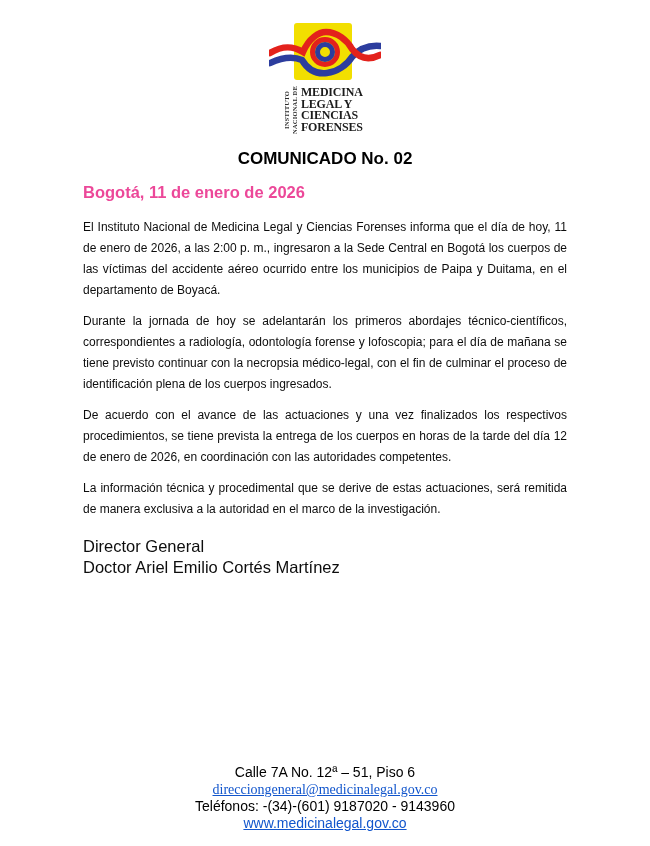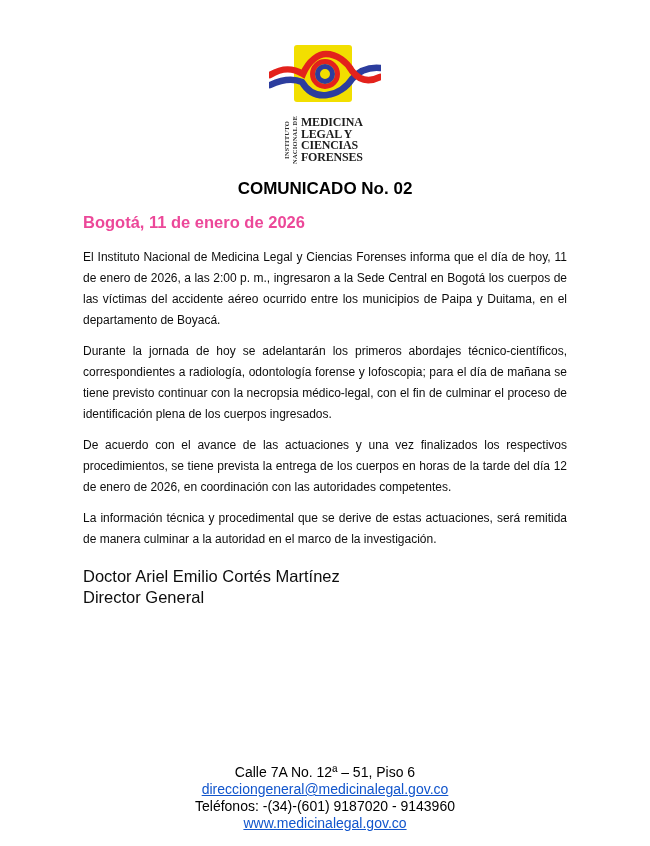--- a/index.html
+++ b/index.html
@@ -6,21 +6,21 @@
   .page {
     position:relative;
     width:650px; height:846px;
     margin:0 auto;
     background:#ffffff;
     font-family:"Liberation Sans", sans-serif;
     color:#111111;
     overflow:hidden;
   }
   
-  .logo-wrap { padding-top:44px; display:flex; flex-direction:column; align-items:center;gap:8px; }
+  .logo-wrap { padding-top:22px; display:flex; flex-direction:column; align-items:center; }
   .emblem { display:block; }
   .logo-textrow { display:flex; align-items:flex-start; justify-content:center; margin-top:2px; }
   .vert-block { position:relative; width:8px; height:47px; }
   .vert-line {
     position:absolute; left:50%; top:50%;
     transform:translate(-50%,-50%) rotate(-90deg);
     white-space:nowrap;
     font-family:"Liberation Serif", serif;
     font-size:6.5px; font-weight:700; letter-spacing:0.2px;
     color:#2a2a2a;
@@ -84,32 +84,32 @@
     </div>
   </div>
 
   <div class="title">COMUNICADO No. 02</div>
   <div class="dateline">Bogotá, 11 de enero de 2026</div>
 
   <div class="content">
     <p class="first">El Instituto Nacional de Medicina Legal y Ciencias Forenses informa que el día de hoy, 11 de enero de 2026, a las 2:00 p. m., ingresaron a la Sede Central en Bogotá los cuerpos de las víctimas del accidente aéreo ocurrido entre los municipios de Paipa y Duitama, en el departamento de Boyacá.</p>
     <p>Durante la jornada de hoy se adelantarán los primeros abordajes técnico-científicos, correspondientes a radiología, odontología forense y lofoscopia; para el día de mañana se tiene previsto continuar con la necropsia médico-legal, con el fin de culminar el proceso de identificación plena de los cuerpos ingresados.</p>
     <p>De acuerdo con el avance de las actuaciones y una vez finalizados los respectivos procedimientos, se tiene prevista la entrega de los cuerpos en horas de la tarde del día 12 de enero de 2026, en coordinación con las autoridades competentes.</p>
-    <p>La información técnica y procedimental que se derive de estas actuaciones, será remitida de manera culminar a la autoridad en el marco de la investigación.</p>
+    <p>La información técnica y procedimental que se derive de estas actuaciones, será remitida de manera exclusiva a la autoridad en el marco de la investigación.</p>
   </div>
 
   <div class="signature">
+    <div>Director General</div>
     <div>Doctor Ariel Emilio Cortés Martínez</div>
-    <div>Director General</div>
   </div>
 
   <div class="footer">
     <div>Calle 7A No. 12ª – 51, Piso 6</div>
     <div>
-      <a href="#" class="footer-link" style="color: rgb(17, 85, 204);">direcciongeneral@medicinalegal.gov.co</a>
+      <a href="#" class="footer-link" style="color: rgb(17, 85, 204); font-family: Liberation Serif, serif;">direcciongeneral@medicinalegal.gov.co</a>
     </div>
     <div>Teléfonos: -(34)-(601) 9187020 - 9143960</div>
     <div>
       <a href="#" class="footer-link" style="color: rgb(17, 85, 204);">www.medicinalegal.gov.co</a>
     </div>
   </div>
 
 </div>
 
 </body></html>

